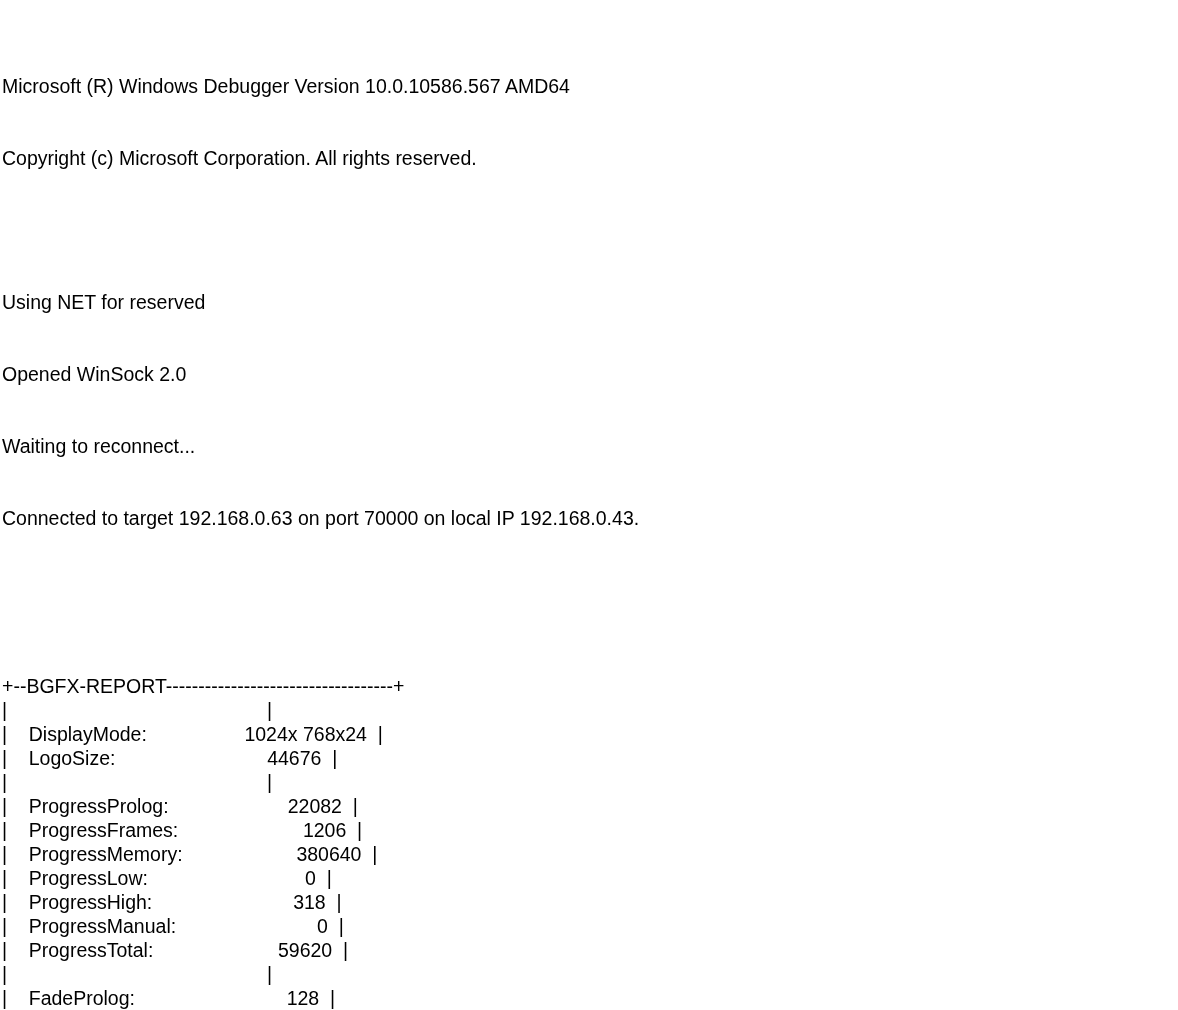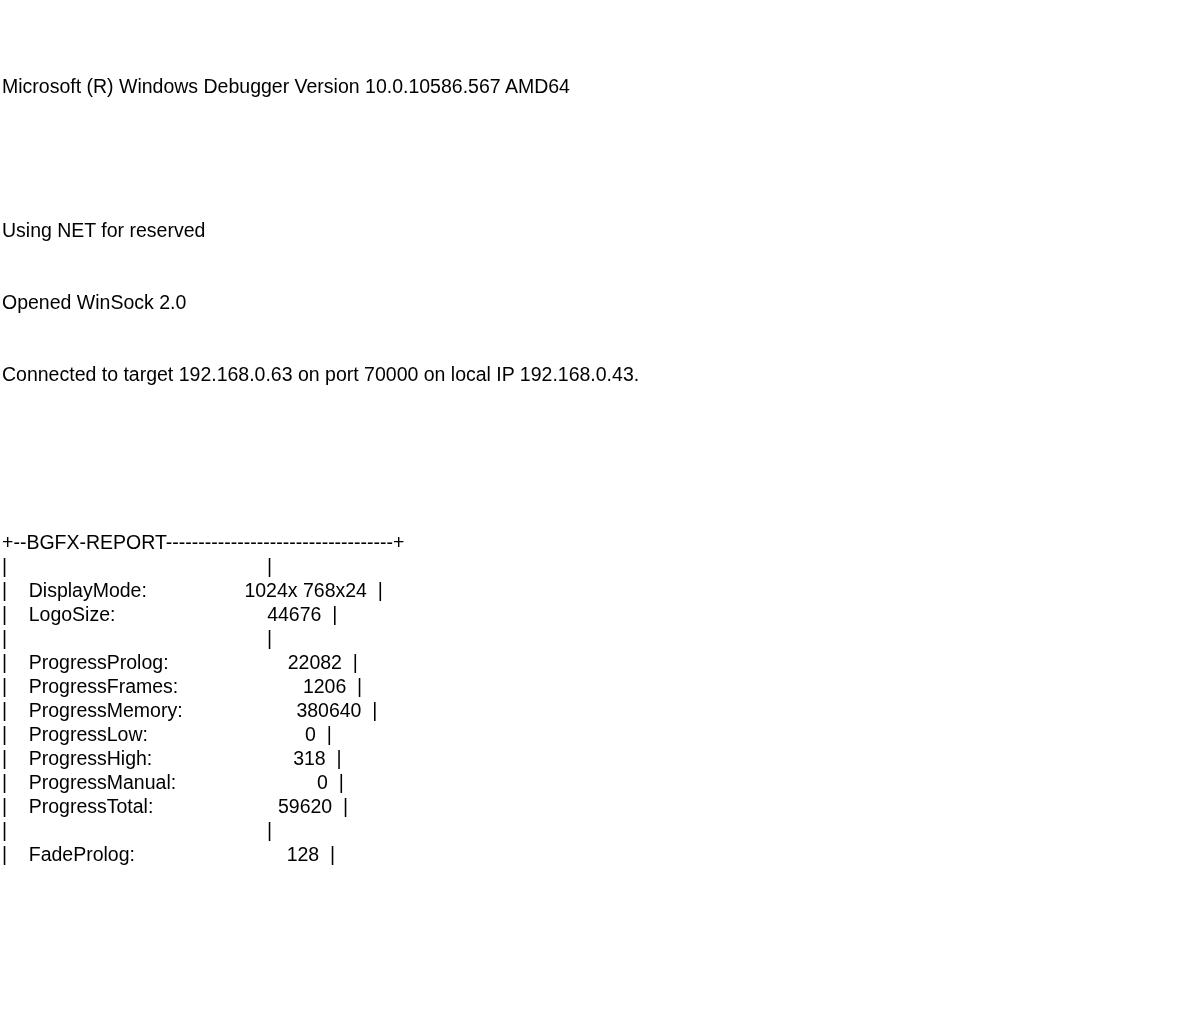--- a/index.html
+++ b/index.html
@@ -43,21 +43,23 @@
   .report-block {
     display: block;
   }
 </style>
 </head>
 <body>
 
 <div id="console">
 
   <span class="line">Microsoft (R) Windows Debugger Version 10.0.10586.567 AMD64</span>
+  <span class="line">Copyright (c) Microsoft Corporation. All rights reserved.</span>
   <span class="blank"> </span>
   <span class="line">Using NET for reserved</span>
   <span class="line">Opened WinSock 2.0</span>
+  <span class="line">Waiting to reconnect...</span>
   <span class="line">Connected to target 192.168.0.63 on port 70000 on local IP 192.168.0.43.</span>
   <span class="blank"> </span>
 
   <span class="report-block" id="report-block"><span class="line">+--BGFX-REPORT-----------------------------------+</span><span class="line">|                                                |</span><span class="line">|    DisplayMode:                  1024x 768x24  |</span><span class="line">|    LogoSize:                            44676  |</span><span class="line">|                                                |</span><span class="line">|    ProgressProlog:                      22082  |</span><span class="line">|    ProgressFrames:                       1206  |</span><span class="line">|    ProgressMemory:                     380640  |</span><span class="line">|    ProgressLow:                             0  |</span><span class="line">|    ProgressHigh:                          318  |</span><span class="line">|    ProgressManual:                          0  |</span><span class="line">|    ProgressTotal:                       59620  |</span><span class="line">|                                                |</span><span class="line">|    FadeProlog:                            128  |</span></span>
 
 </div>
 
 </body></html>

